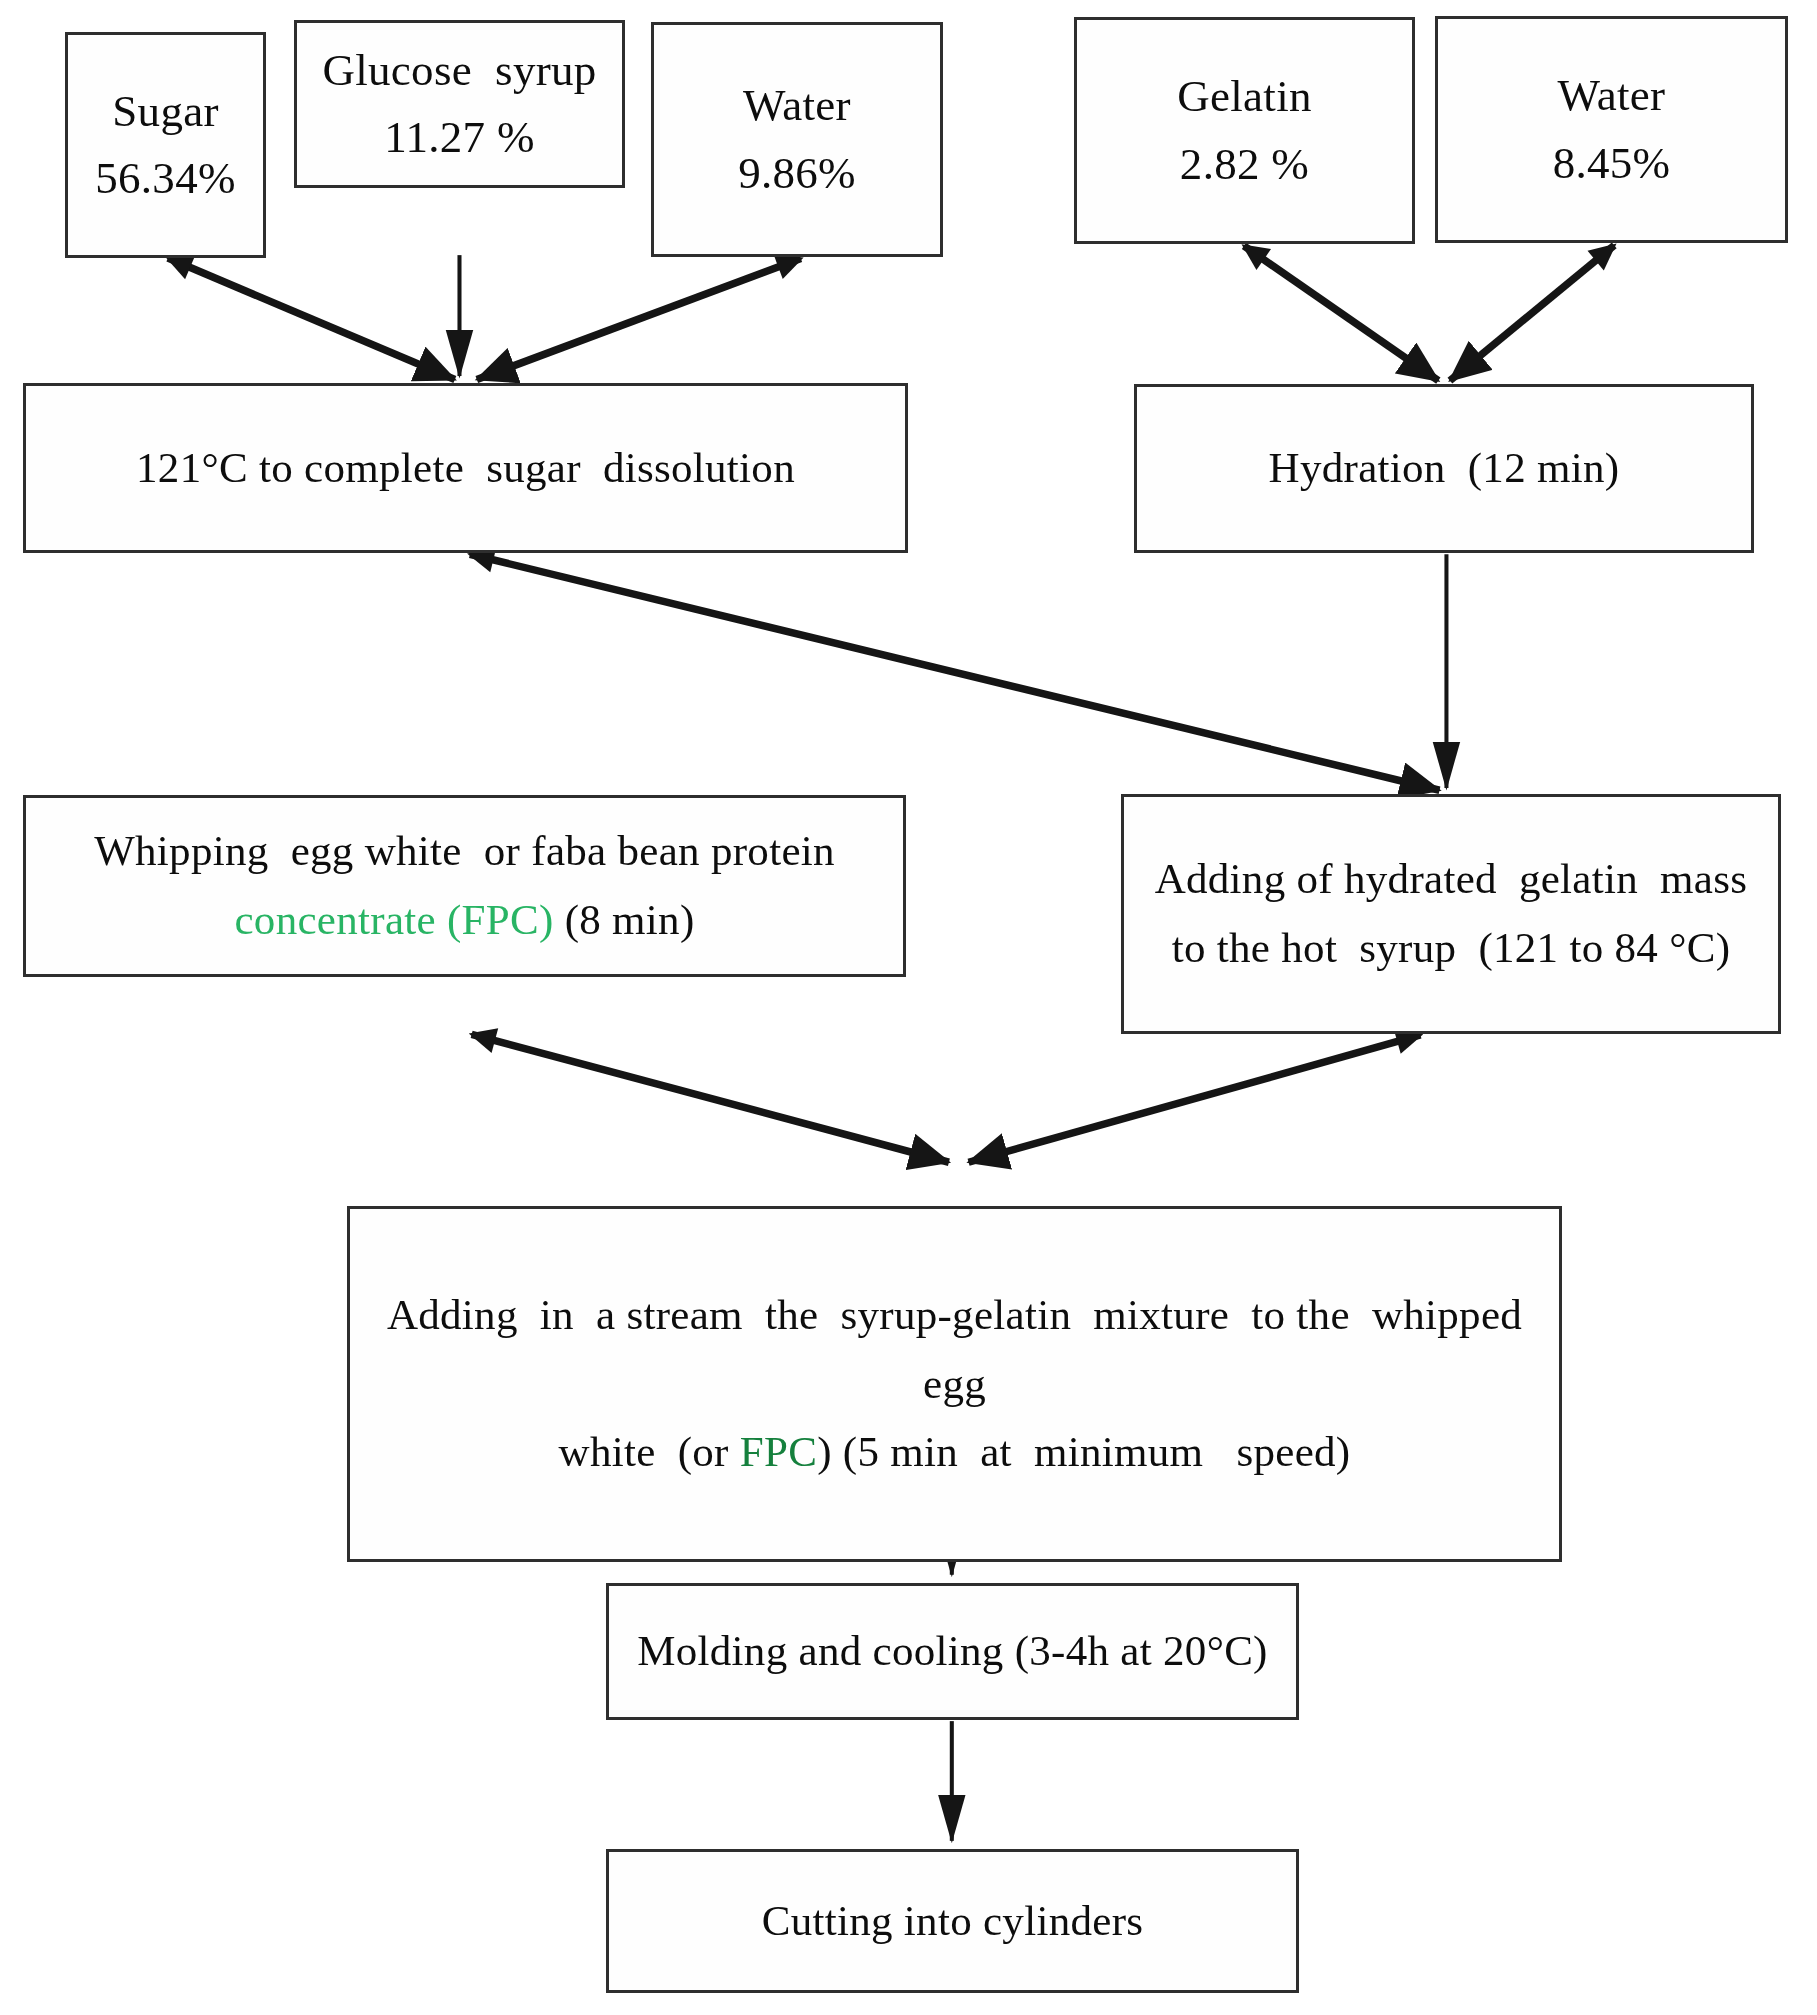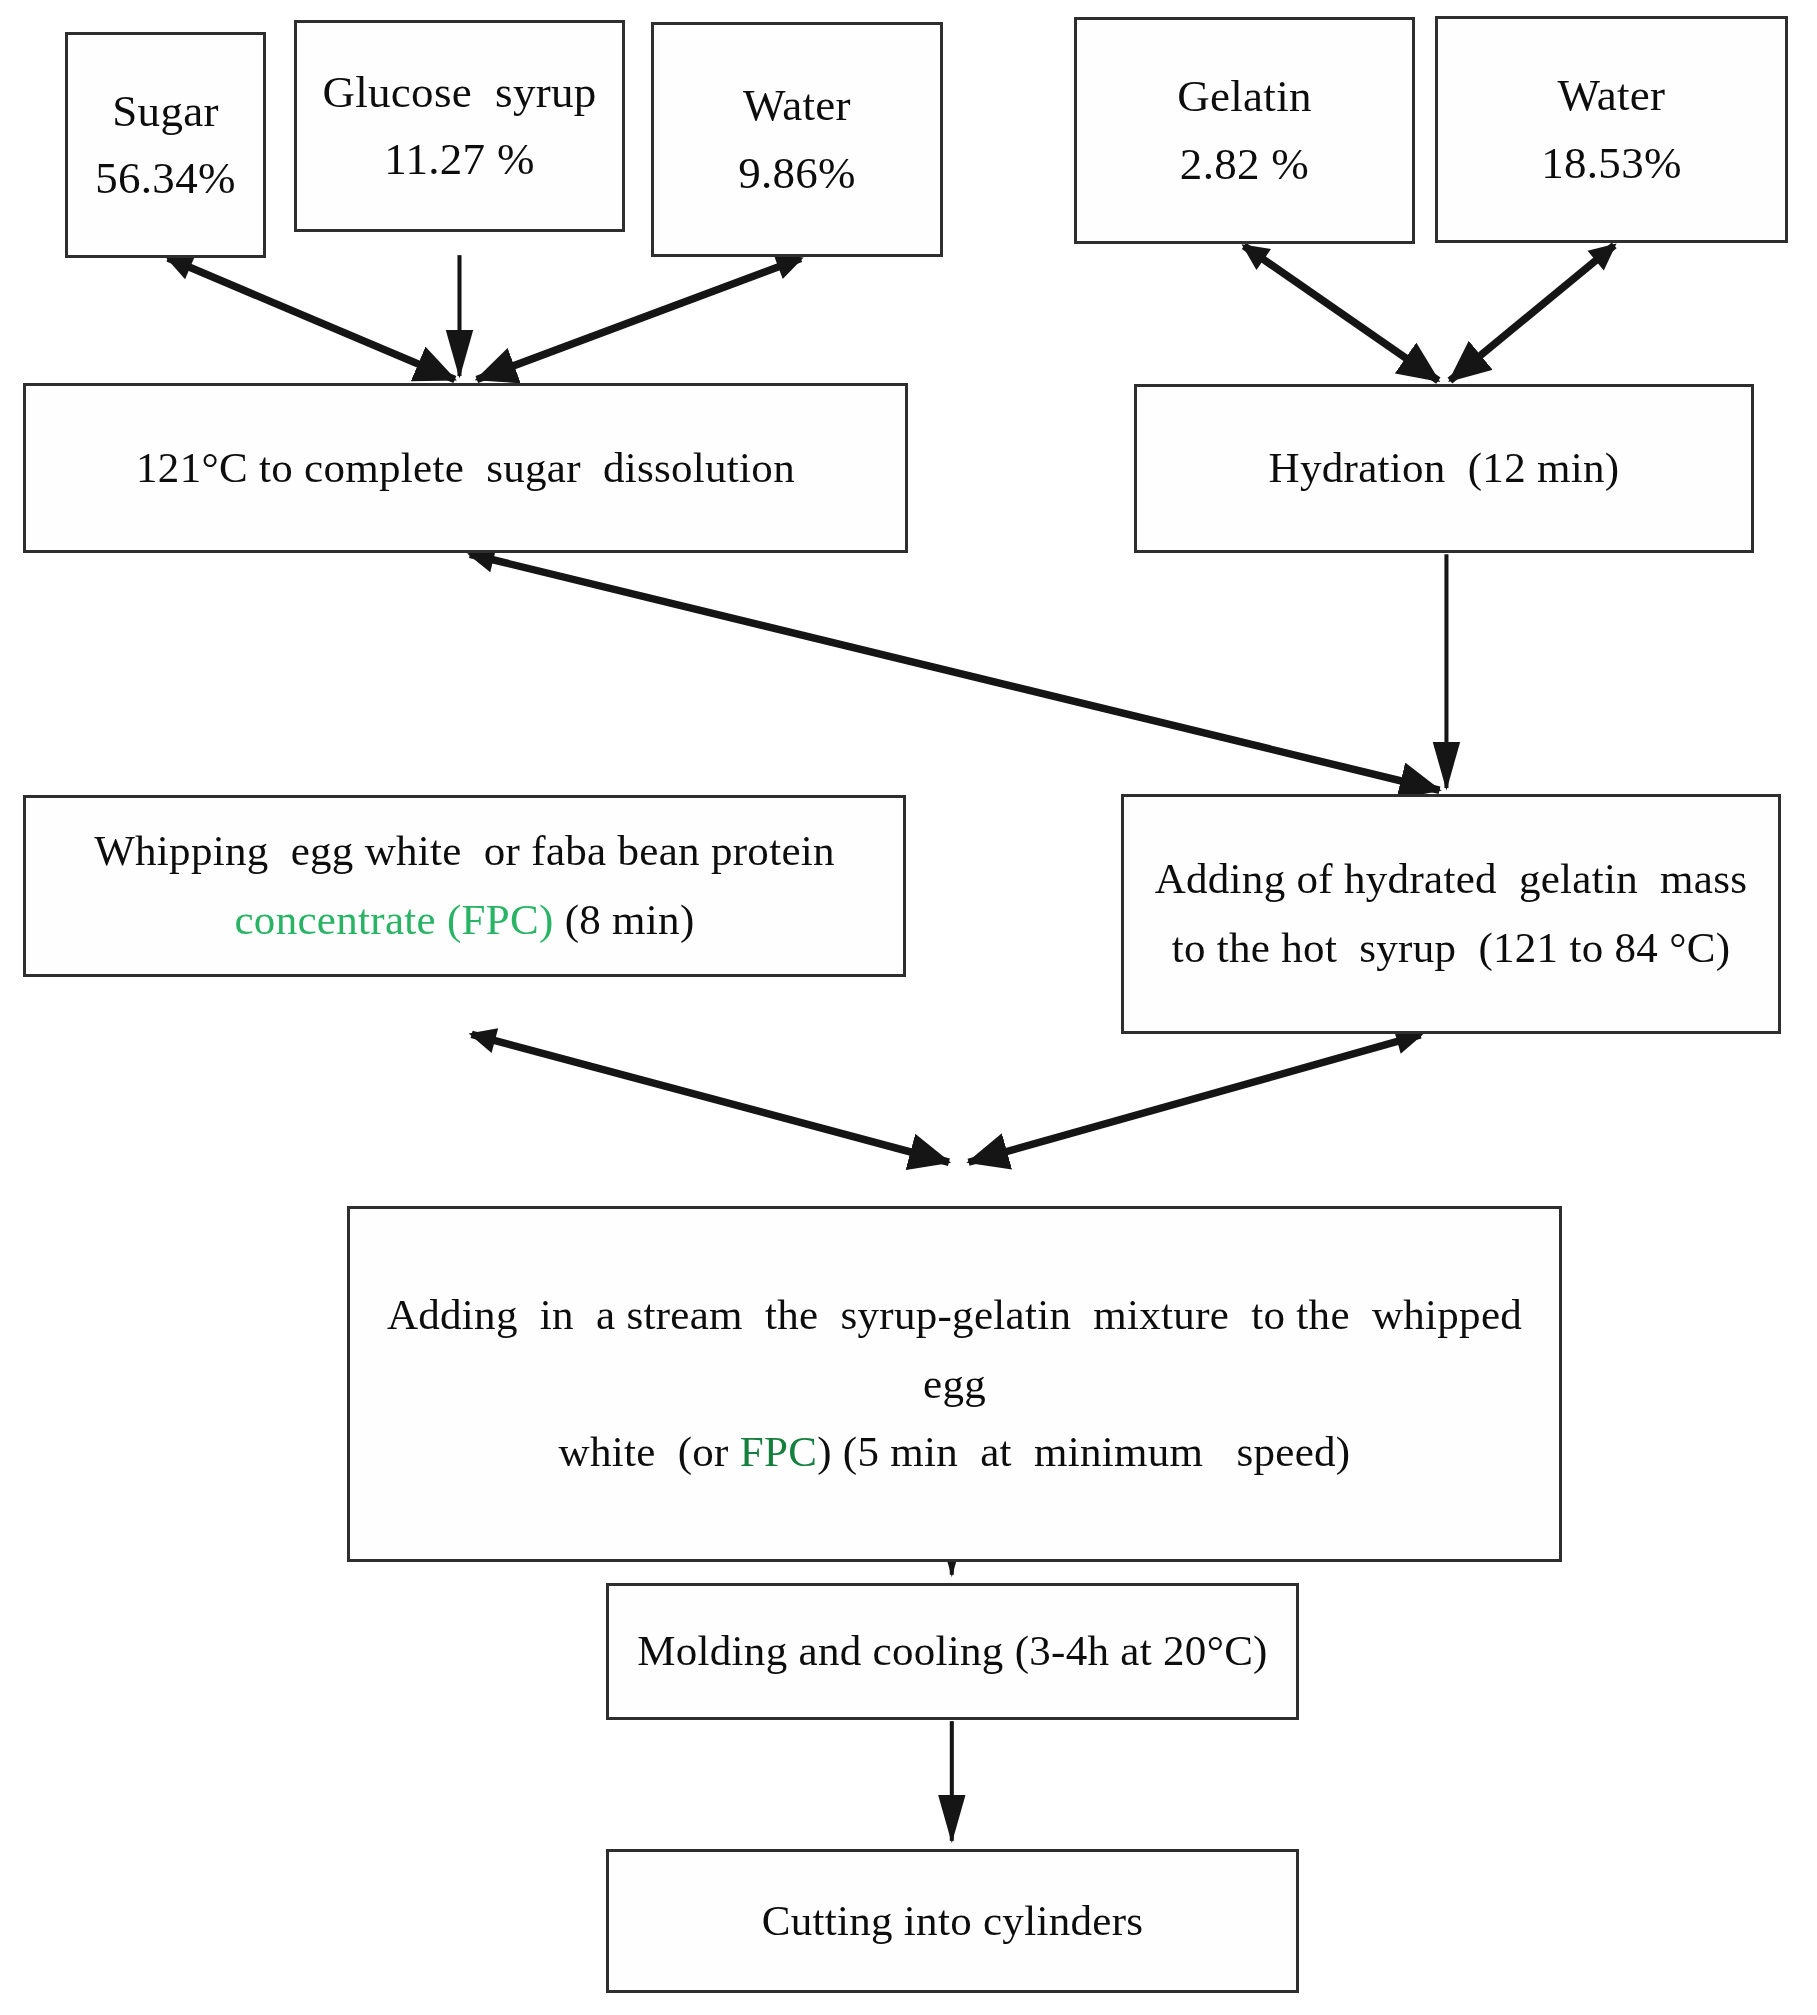--- a/index.html
+++ b/index.html
@@ -80,38 +80,38 @@
     <line x1="2455" y1="1789" x2="1674" y2="2009" stroke="#151515" stroke-width="13" marker-start="url(#tail)" marker-end="url(#head)"></line>
     <line x1="1645" y1="2542" x2="1645" y2="2722" stroke="#151515" stroke-width="7" marker-end="url(#vhead)"></line>
     <line x1="1645" y1="2975" x2="1645" y2="3182" stroke="#151515" stroke-width="7" marker-end="url(#vhead)"></line>
   </svg>
 
   <div class="node small" style="left:65px; top:32px; width:201px; height:226px;">
     <div class="ln">Sugar</div>
     <div class="ln">56.34%</div>
   </div>
 
-  <div class="node small" style="left:294px; top:20px; width:331px; height:212px;">
+  <div class="node small" style="left:294px; top:20px; width:331px; height:168px;">
     <div class="ln">Glucose  syrup</div>
     <div class="ln">11.27 %</div>
   </div>
 
   <div class="node small" style="left:651px; top:22px; width:292px; height:235px;">
     <div class="ln">Water</div>
     <div class="ln">9.86%</div>
   </div>
 
   <div class="node small" style="left:1074px; top:17.4px; width:341px; height:227px;">
     <div class="ln">Gelatin</div>
     <div class="ln">2.82 %</div>
   </div>
 
   <div class="node small" style="left:1435px; top:16px; width:353px; height:227px;">
     <div class="ln">Water</div>
-    <div class="ln">18.53%</div>
+    <div class="ln">8.45%</div>
   </div>
 
   <div class="node wide" style="left:23px; top:383px; width:885px; height:170px;">
     <div class="ln">121°C to complete  sugar  dissolution</div>
   </div>
 
   <div class="node wide" style="left:1134px; top:384px; width:620px; height:169px;">
     <div class="ln">Hydration  (12 min)</div>
   </div>
 

